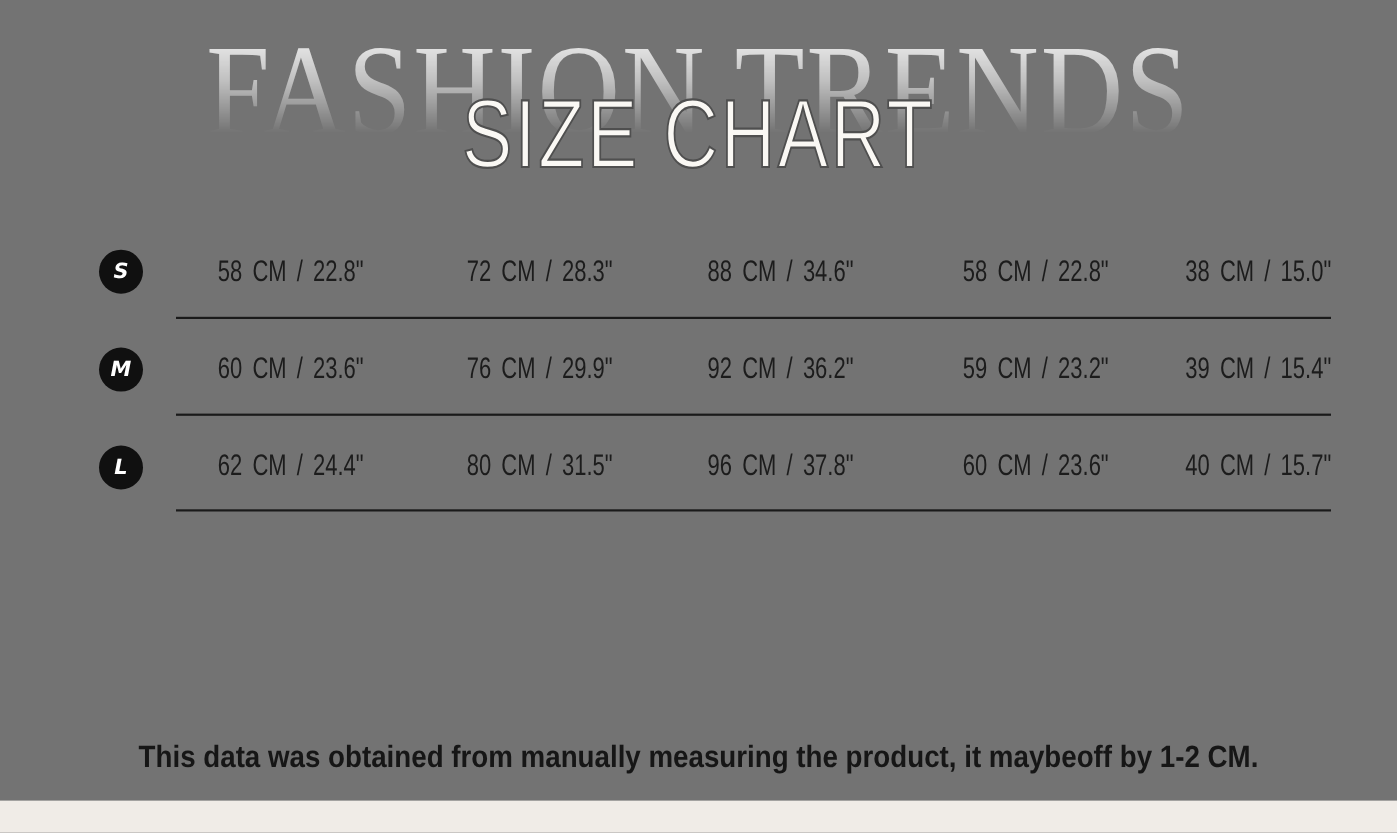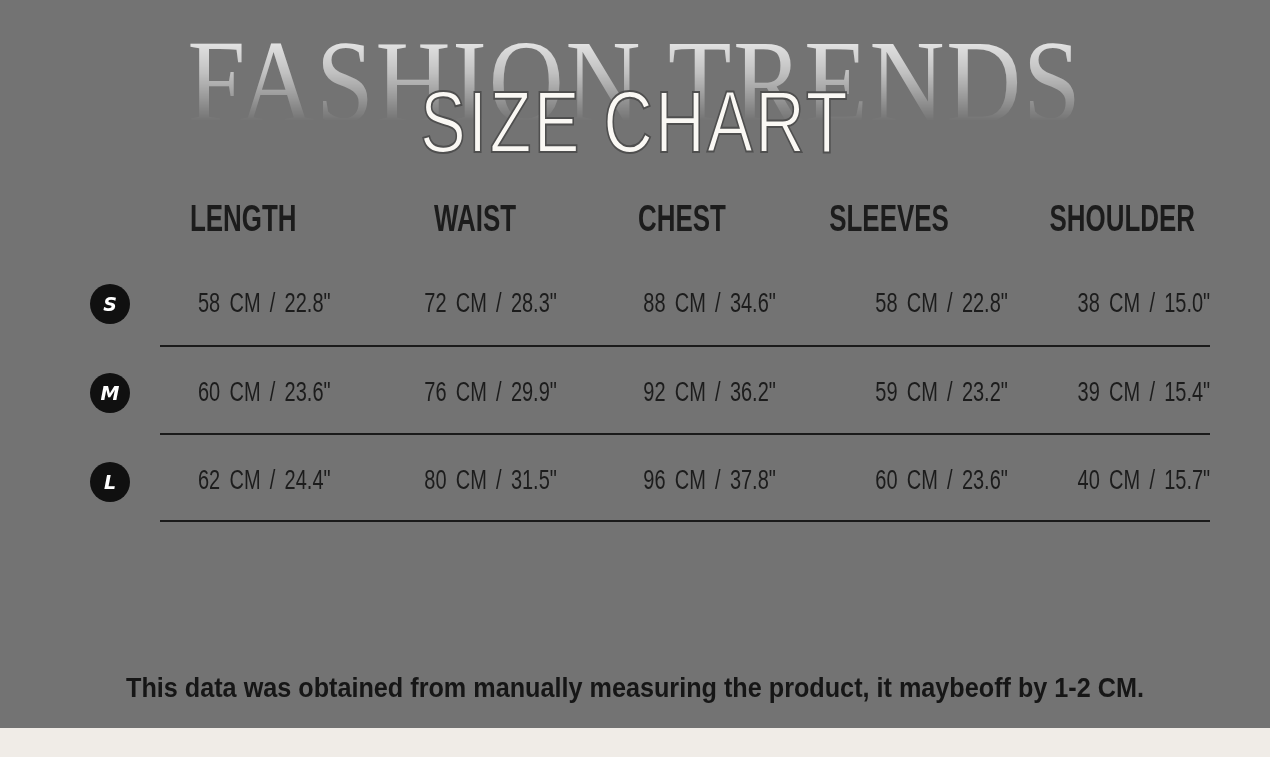--- a/index.html
+++ b/index.html
@@ -78,30 +78,20 @@
 </head>
 <body>
 
 <div class="canvas">
 
   <div class="watermark">FASHION TRENDS</div>
   <h1 class="title">SIZE CHART</h1>
 
   <div class="size-table">
 
-    <div class="trow hrow">
-      <div class="badge-cell"></div>
-      <div class="cells">
-        <div class="hcell c1"><span class="condense">LENGTH</span></div>
-        <div class="hcell c2"><span class="condense">WAIST</span></div>
-        <div class="hcell c3"><span class="condense">CHEST</span></div>
-        <div class="hcell c4"><span class="condense">SLEEVES</span></div>
-        <div class="hcell c5"><span class="condense">SHOULDER</span></div>
-      </div>
-    </div>
 
     <div class="trow row-s">
       <div class="badge-cell">
         <span class="size-badge">S</span>
       </div>
       <div class="cells bordered">
         <div class="cell c1"><span class="condense">58 CM / 22.8"</span></div>
         <div class="cell c2"><span class="condense">72 CM / 28.3"</span></div>
         <div class="cell c3"><span class="condense">88 CM / 34.6"</span></div>
         <div class="cell c4"><span class="condense">58 CM / 22.8"</span></div>

